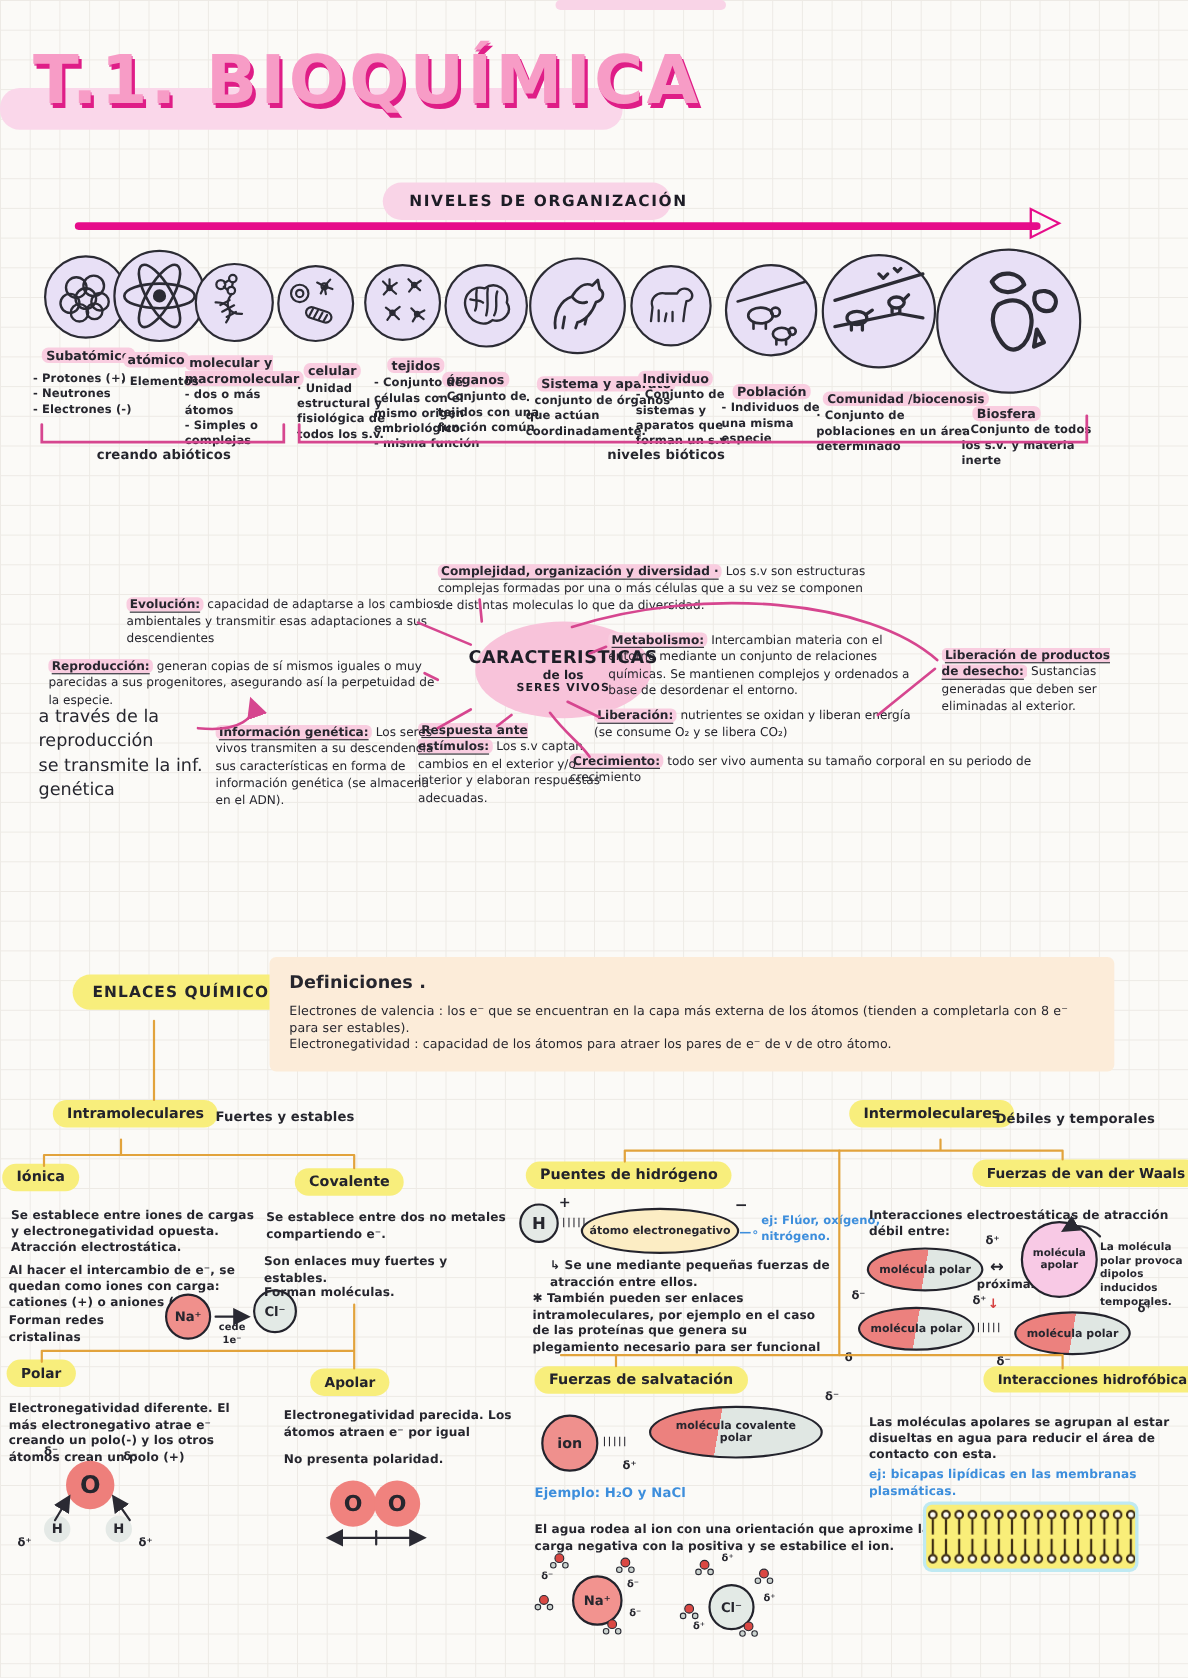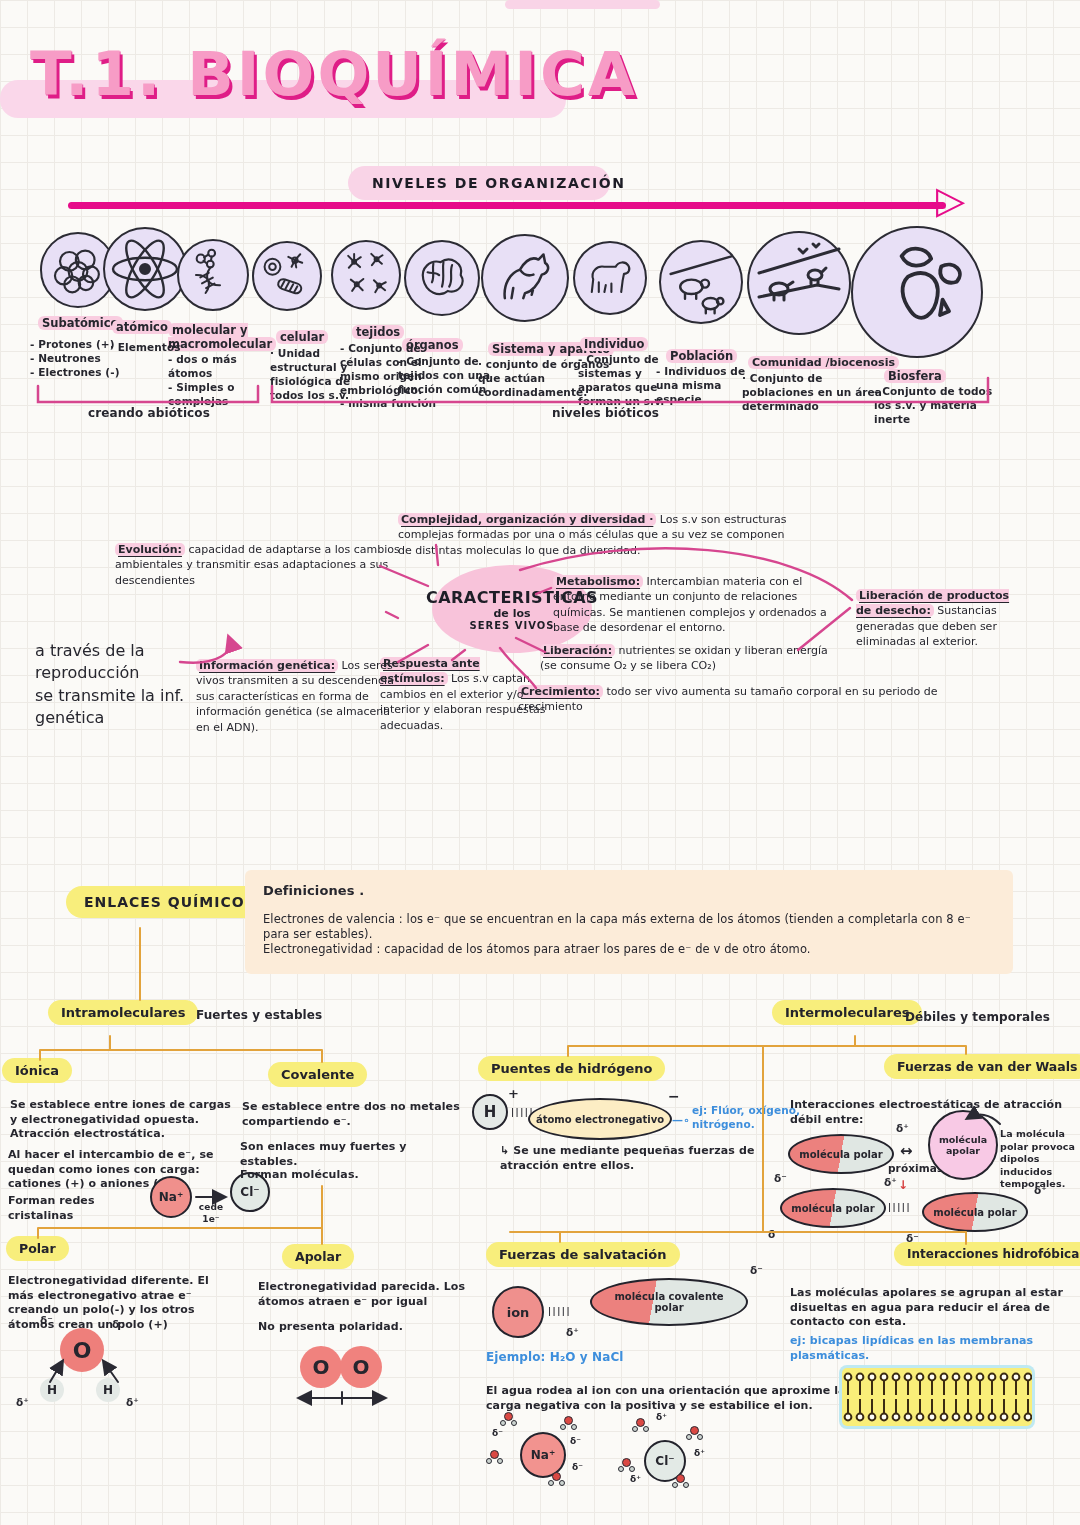--- a/index.html
+++ b/index.html
@@ -220,27 +220,28 @@
   </div>
 
   <div class="node" style="left:115px;top:542px;width:302px;"><span class="kw">Evolución:</span> <span>capacidad de adaptarse a los cambios ambientales y transmitir esas adaptaciones a sus descendientes</span></div>
   <div class="node" style="left:398px;top:512px;width:392px;"><span class="kw">Complejidad, organización y diversidad ·</span> <span>Los s.v son estructuras complejas formadas por una o más células que a su vez se componen de distintas moleculas lo que da diversidad.</span></div>
   <div class="node" style="left:553px;top:574px;width:282px;"><span class="kw">Metabolismo:</span> <span>Intercambian materia con el entorno mediante un conjunto de relaciones químicas. Se mantienen complejos y ordenados a base de desordenar el entorno.</span></div>
   <div class="node" style="left:856px;top:588px;width:158px;"><span class="kw">Liberación de productos de desecho:</span> <span>Sustancias generadas que deben ser eliminadas al exterior.</span></div>
   <div class="node" style="left:540px;top:643px;width:300px;"><span class="kw">Liberación:</span> <span>nutrientes se oxidan y liberan energía (se consume O₂ y se libera CO₂)</span></div>
   <div class="node" style="left:518px;top:684px;width:430px;"><span class="kw">Crecimiento:</span> <span>todo ser vivo aumenta su tamaño corporal en su periodo de crecimiento</span></div>
   <div class="node" style="left:380px;top:656px;width:168px;"><span class="kw">Respuesta ante estímulos:</span> <span>Los s.v captan cambios en el exterior y/o interior y elaboran respuestas adecuadas.</span></div>
   <div class="node" style="left:196px;top:658px;width:208px;"><span class="kw">Información genética:</span> <span>Los seres vivos transmiten a su descendencia sus características en forma de información genética (se almacena en el ADN).</span></div>
+  <div class="node" style="left:44px;top:598px;width:356px;"><span class="kw">Reproducción:</span> <span>generan copias de sí mismos iguales o muy parecidas a sus progenitores, asegurando así la perpetuidad de la especie.</span></div>
   <div class="node pre" style="left:35px;top:640px;width:175px;font-size:16px;">a través de la reproducción
 se transmite la inf. genética</div>
 
   <div class="ylw" style="left:66px;top:886px;font-size:14px;letter-spacing:1px;border-radius:22px;padding:8px 18px;">ENLACES QUÍMICOS</div>
 
   <div class="peach" style="left:245px;top:870px;width:768px;height:104px;">
-    <div class="hw" style="left:18px;top:12px;font-size:13px;font-weight:bold;">Definiciones .</div>
+    <div class="hw" style="left:18px;top:12px;font-size:16px;font-weight:bold;">Definiciones .</div>
     <div class="hw" style="left:18px;top:42px;width:735px;font-size:11.5px;">Electrones de valencia : los e⁻ que se encuentran en la capa más externa de los átomos (tienden a completarla con 8 e⁻ para ser estables).</div>
     <div class="hw" style="left:18px;top:72px;width:735px;font-size:11.5px;">Electronegatividad : capacidad de los átomos para atraer los pares de e⁻ de v de otro átomo.</div>
   </div>
 
   <div class="ylw" style="left:48px;top:1000px;">Intramoleculares</div>
   <div class="hw" style="left:196px;top:1008px;font-size:12px;font-weight:bold;">Fuertes y estables</div>
   <div class="ylw" style="left:772px;top:1000px;">Intermoleculares</div>
   <div class="hw" style="left:905px;top:1010px;font-size:12px;font-weight:bold;">Débiles y temporales</div>
 
   <div class="ylw" style="left:2px;top:1058px;">Iónica</div>
@@ -278,20 +279,21 @@
 
   <div class="rc" style="left:472px;top:1094px;width:36px;height:36px;background:#e4e9e6;font-size:15px;">H</div>
   <div class="delta" style="left:508px;top:1086px;font-size:13px;">+</div>
   <div class="hatch" style="left:511px;top:1107px;">|||||</div>
   <div class="abs" style="left:528px;top:1098px;width:140px;height:38px;border:2.2px solid #23232c;border-radius:50%;background:#fcedc4;display:flex;align-items:center;justify-content:center;font-size:10px;font-weight:bold;text-align:center;">átomo electronegativo</div>
   <div class="delta" style="left:668px;top:1088px;font-size:14px;">−</div>
   <div class="hw" style="left:672px;top:1114px;font-size:11px;color:#3d8edc;font-weight:bold;">—∘</div>
   <div class="hw pre blue" style="left:692px;top:1104px;width:120px;font-size:10.5px;">ej: Flúor, oxígeno,
 nitrógeno.</div>
   <div class="hw" style="left:500px;top:1144px;width:280px;font-size:11px;font-weight:bold;">↳ Se une mediante pequeñas fuerzas de atracción entre ellos.</div>
+  <div class="hw" style="left:484px;top:1174px;width:275px;font-size:11px;font-weight:bold;">✱ También pueden ser enlaces intramoleculares, por ejemplo en el caso de las proteínas que genera su plegamiento necesario para ser funcional</div>
 
   <div class="hw" style="left:790px;top:1098px;width:290px;font-size:11px;font-weight:bold;">Interacciones electroestáticas de atracción débil entre:</div>
   <div class="mol" style="left:788px;top:1134px;width:106px;height:40px;font-size:10px;">molécula polar</div>
   <div class="delta" style="left:896px;top:1122px;">δ⁺</div>
   <div class="delta" style="left:774px;top:1172px;">δ⁻</div>
   <div class="hw" style="left:900px;top:1142px;font-size:15px;font-weight:bold;">↔</div>
   <div class="hw" style="left:888px;top:1162px;font-size:10.5px;font-weight:bold;">próximas</div>
   <div class="abs" style="left:928px;top:1110px;width:66px;height:66px;border:2.2px solid #23232c;border-radius:50%;background:#f8c9e5;display:flex;align-items:center;justify-content:center;text-align:center;font-size:9.5px;font-weight:bold;white-space:pre-line;">molécula
 apolar</div>
   <div class="hw" style="left:1000px;top:1128px;width:80px;font-size:9.5px;font-weight:bold;">La molécula polar provoca dipolos inducidos temporales.</div>

